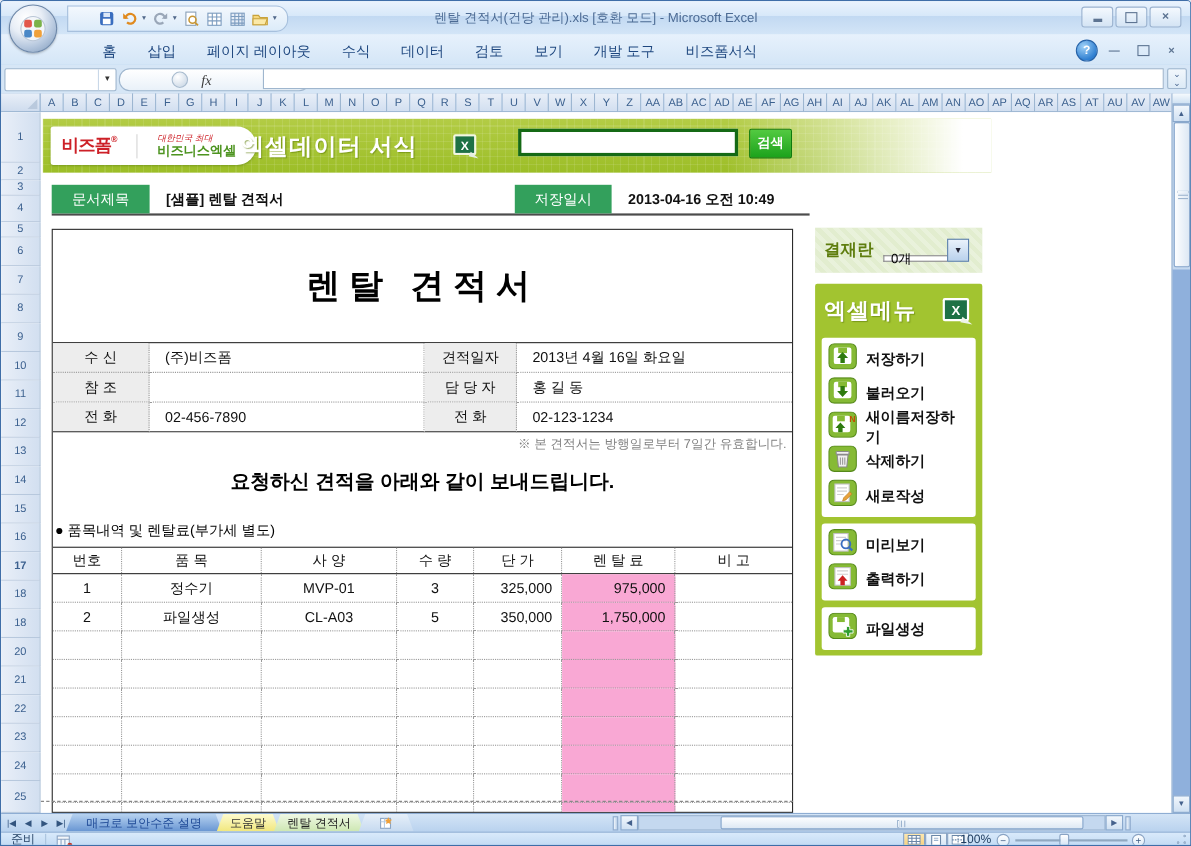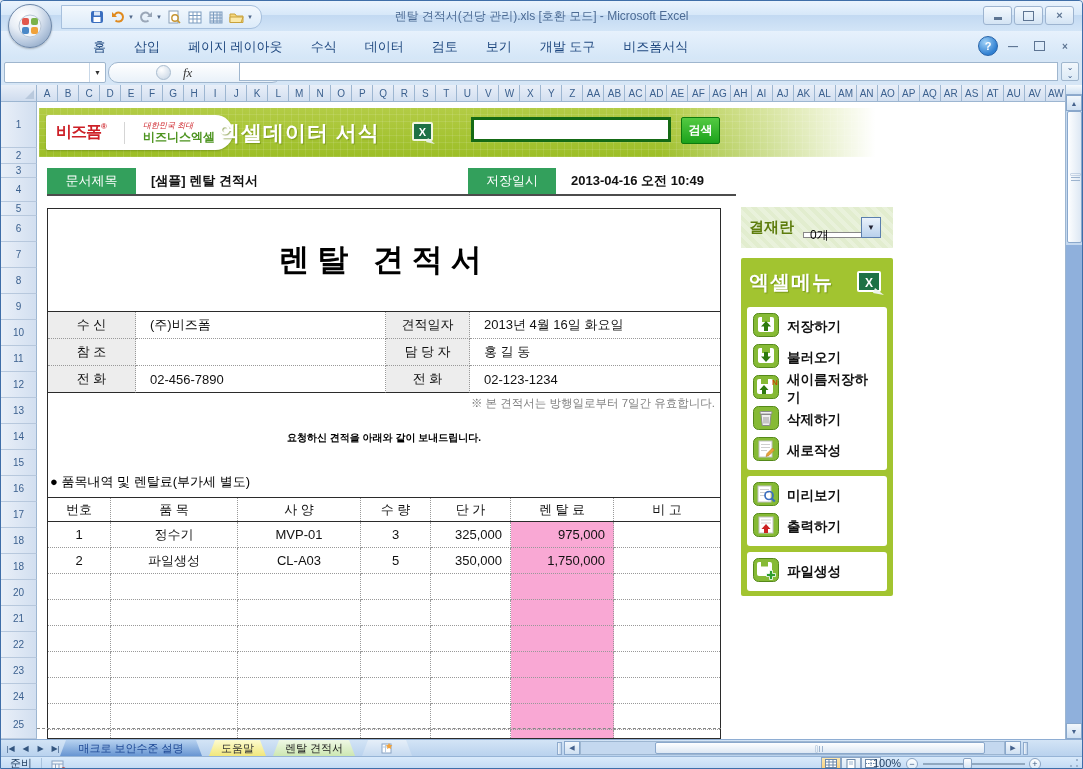--- a/index.html
+++ b/index.html
@@ -77,21 +77,21 @@
   
   .docbox{position:absolute;left:10px;top:106px;width:674px;height:531px;border:1px solid #2b2b2b;background:#fff;box-sizing:border-box;overflow:hidden;}
   .doc-title{height:102px;display:flex;align-items:center;justify-content:center;font-size:31px;font-weight:bold;letter-spacing:8px;color:#000;}
   .info-grid{display:grid;grid-template-columns:88px 250px 84px 1fr;border-top:1px solid #2b2b2b;}
   .ic{height:27px;box-sizing:border-box;display:flex;align-items:center;font-size:13px;color:#111;border-bottom:1px dotted #999;}
   .ic-label{background:#ededed;justify-content:center;border-right:1px dotted #999;}
   .ic-val{padding-left:14px;border-right:1px dotted #999;}
   .ic-val2{padding-left:14px;}
   .ic.lastrow{border-bottom:1px solid #2b2b2b;}
   .note-row{height:21px;display:flex;align-items:center;justify-content:flex-end;font-size:11.5px;color:#808080;padding-right:5px;}
-  .msg-row{height:47px;display:flex;align-items:center;justify-content:center;font-size:10px;font-weight:bold;color:#000;}
+  .msg-row{height:47px;display:flex;align-items:center;justify-content:center;font-size:18px;font-weight:bold;color:#000;}
   .cap-row{height:30px;display:flex;align-items:flex-end;font-size:13px;color:#000;padding:0 2px 6px 2px;}
   .items-head{display:grid;grid-template-columns:63px 127px 123px 70px 80px 103px 1fr;border-top:1px solid #2b2b2b;border-bottom:1px solid #2b2b2b;}
   .ih{height:23px;display:flex;align-items:center;justify-content:center;font-size:13px;color:#111;border-right:1px dotted #999;box-sizing:border-box;}
   .ih:last-child{border-right:none;}
   .items-row{display:grid;grid-template-columns:63px 127px 123px 70px 80px 103px 1fr;}
   .id{height:26px;box-sizing:border-box;display:flex;align-items:center;justify-content:center;font-size:13px;color:#111;border-right:1px dotted #999;border-bottom:1px dotted #999;}
   .id:last-child{border-right:none;}
   .id.num{justify-content:flex-end;padding-right:8px;}
   .id.khaki{background:#f9a8d4;}
   
@@ -114,21 +114,21 @@
   .vsplit{height:9px;background:linear-gradient(#f6fafd,#cfe1f3);border-bottom:1px solid #8fabcd;}
   .sbtn{height:16px;background:linear-gradient(#f2f7fc,#cfe0f2);border:1px solid #8aa8cc;display:flex;align-items:center;justify-content:center;font-size:7px;color:#44618c;box-sizing:border-box;}
   .vthumb{position:absolute;left:1px;top:26px;width:15px;height:132px;border:1px solid #8aa8cc;border-radius:2px;background:linear-gradient(90deg,#fdfeff,#dde8f4);box-sizing:border-box;}
   .vthumb:after{content:"";position:absolute;left:3px;top:62px;width:9px;height:1px;box-shadow:0 0 0 .5px #9db4cf,0 3px 0 0 #9db4cf,0 6px 0 0 #9db4cf;}
   .vtrack-low{position:absolute;left:0;top:160px;width:100%;bottom:16px;background:#8fb0dc;}
   .vdown{position:absolute;left:0;bottom:0;width:100%;}
   
   .tabsrow{position:absolute;left:0;top:738px;width:100%;height:17px;background:linear-gradient(#d3e4f6,#b9d2ee);border-top:1px solid #8eadd3;box-sizing:border-box;}
   .tabnav{position:absolute;left:2px;top:1px;display:flex;}
   .tnav{width:15px;height:14px;display:flex;align-items:center;justify-content:center;font-size:8px;color:#33557f;}
-  .stabs{position:absolute;left:64px;top:0;display:flex;height:16px;gap:12px;}
+  .stabs{position:absolute;left:64px;top:0;display:flex;height:16px;}
   .stab{height:16px;display:flex;align-items:center;justify-content:center;font-size:11px;padding:0 12px;margin-left:-5px;
         clip-path:polygon(6px 0,calc(100% - 6px) 0,100% 100%,0 100%);white-space:nowrap;}
   .stab.t-blue{background:linear-gradient(#b7d2f0,#6795d2);color:#1c4794;width:118px;}
   .stab.t-yellow{background:linear-gradient(#fdfbd0,#f1e77c);color:#333;}
   .stab.t-green{background:linear-gradient(#eff8e5,#cde7b2);color:#222;}
   .stab.t-plus{background:linear-gradient(#e6eff9,#c6daf0);width:26px;}
   .hsplit{position:absolute;left:556px;top:2px;width:5px;height:13px;background:linear-gradient(90deg,#f2f7fc,#b9cfe8);border:1px solid #8fabcd;box-sizing:border-box;}
   .hleft{position:absolute;left:563px;top:1px;width:16px;height:14px;}
   .hright{position:absolute;left:1004px;top:1px;width:16px;height:14px;}
   .htrack{position:absolute;left:579px;top:1px;width:425px;height:14px;background:#c4d8ef;border:1px solid #9db6d1;box-sizing:border-box;}
@@ -329,21 +329,21 @@
         <div class="rowh" style="height: 26px;">7</div>
         <div class="rowh" style="height: 26px;">8</div>
         <div class="rowh" style="height: 26px;">9</div>
         <div class="rowh" style="height: 26px;">10</div>
         <div class="rowh" style="height: 26px;">11</div>
         <div class="rowh" style="height: 26px;">12</div>
         <div class="rowh" style="height: 26px;">13</div>
         <div class="rowh" style="height: 26px;">14</div>
         <div class="rowh" style="height: 26px;">15</div>
         <div class="rowh" style="height: 26px;">16</div>
-        <div class="rowh" style="height: 26px;">17</div>
+        <div class="rowh" style="height: 26px; font-weight: bold;">17</div>
         <div class="rowh" style="height: 26px;">18</div>
         <div class="rowh" style="height: 26px;">18</div>
         <div class="rowh" style="height: 26px;">20</div>
         <div class="rowh" style="height: 26px;">21</div>
         <div class="rowh" style="height: 26px;">22</div>
         <div class="rowh" style="height: 26px;">23</div>
         <div class="rowh" style="height: 26px;">24</div>
         <div class="rowh" style="height: 29px;">25</div>
       </div>
 

